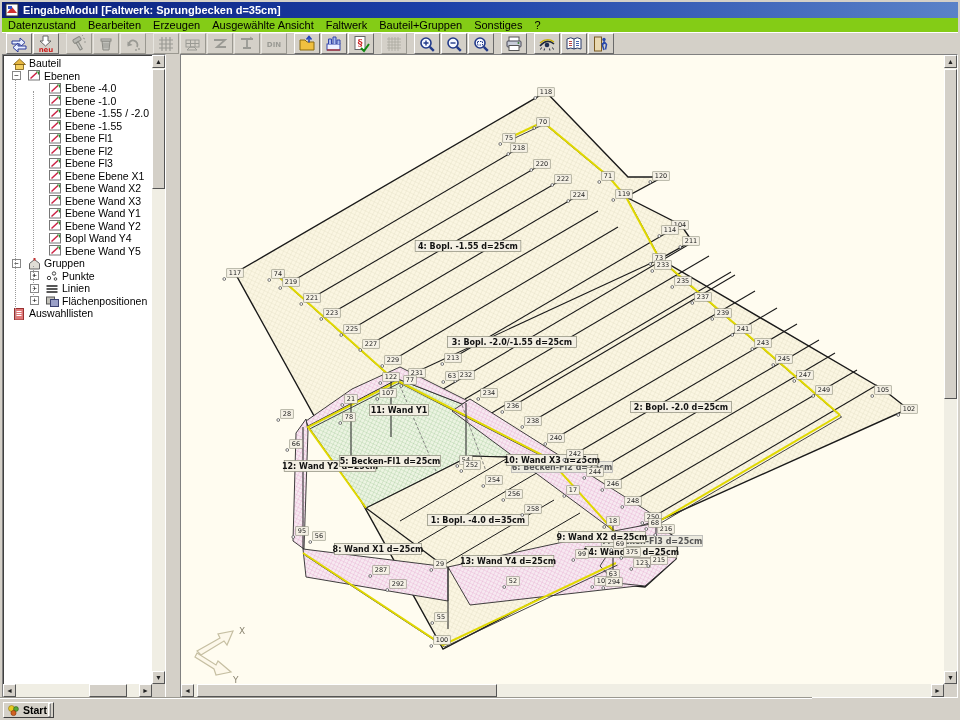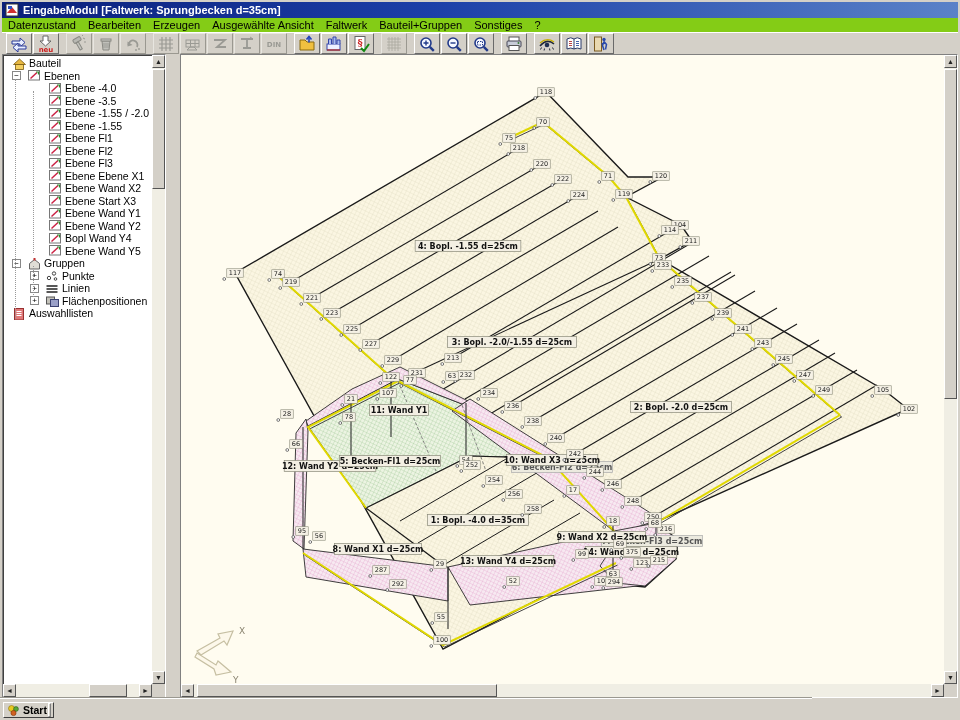--- a/index.html
+++ b/index.html
@@ -261,21 +261,21 @@
           </div>
           <div class="trow">
             <span style="display: inline-block; width: 44px; flex: 0 0 44px;"></span>
             <span class="ticon">
               <svg width="14" height="13" viewBox="0 0 14 13">
                 <rect x="1.5" y="1.5" width="11" height="9.5" fill="#fff" stroke="#777"></rect>
                 <path d="M3.5 9.5l6.5-6" stroke="#cc2244" stroke-width="1.5"></path>
                 <path d="M9 3h2.5v2.5" fill="none" stroke="#2a8a2a" stroke-width="1.2"></path>
               </svg>
             </span>
-            <span class="lbl">Ebene -3.5</span>
+            <span class="lbl">Ebene -1.0</span>
           </div>
           <div class="trow">
             <span style="display: inline-block; width: 44px; flex: 0 0 44px;"></span>
             <span class="ticon">
               <svg width="14" height="13" viewBox="0 0 14 13">
                 <rect x="1.5" y="1.5" width="11" height="9.5" fill="#fff" stroke="#777"></rect>
                 <path d="M3.5 9.5l6.5-6" stroke="#cc2244" stroke-width="1.5"></path>
                 <path d="M9 3h2.5v2.5" fill="none" stroke="#2a8a2a" stroke-width="1.2"></path>
               </svg>
             </span>
@@ -349,21 +349,21 @@
           </div>
           <div class="trow">
             <span style="display: inline-block; width: 44px; flex: 0 0 44px;"></span>
             <span class="ticon">
               <svg width="14" height="13" viewBox="0 0 14 13">
                 <rect x="1.5" y="1.5" width="11" height="9.5" fill="#fff" stroke="#777"></rect>
                 <path d="M3.5 9.5l6.5-6" stroke="#cc2244" stroke-width="1.5"></path>
                 <path d="M9 3h2.5v2.5" fill="none" stroke="#2a8a2a" stroke-width="1.2"></path>
               </svg>
             </span>
-            <span class="lbl">Ebene Start X3</span>
+            <span class="lbl">Ebene Wand X3</span>
           </div>
           <div class="trow">
             <span style="display: inline-block; width: 44px; flex: 0 0 44px;"></span>
             <span class="ticon">
               <svg width="14" height="13" viewBox="0 0 14 13">
                 <rect x="1.5" y="1.5" width="11" height="9.5" fill="#fff" stroke="#777"></rect>
                 <path d="M3.5 9.5l6.5-6" stroke="#cc2244" stroke-width="1.5"></path>
                 <path d="M9 3h2.5v2.5" fill="none" stroke="#2a8a2a" stroke-width="1.2"></path>
               </svg>
             </span>

